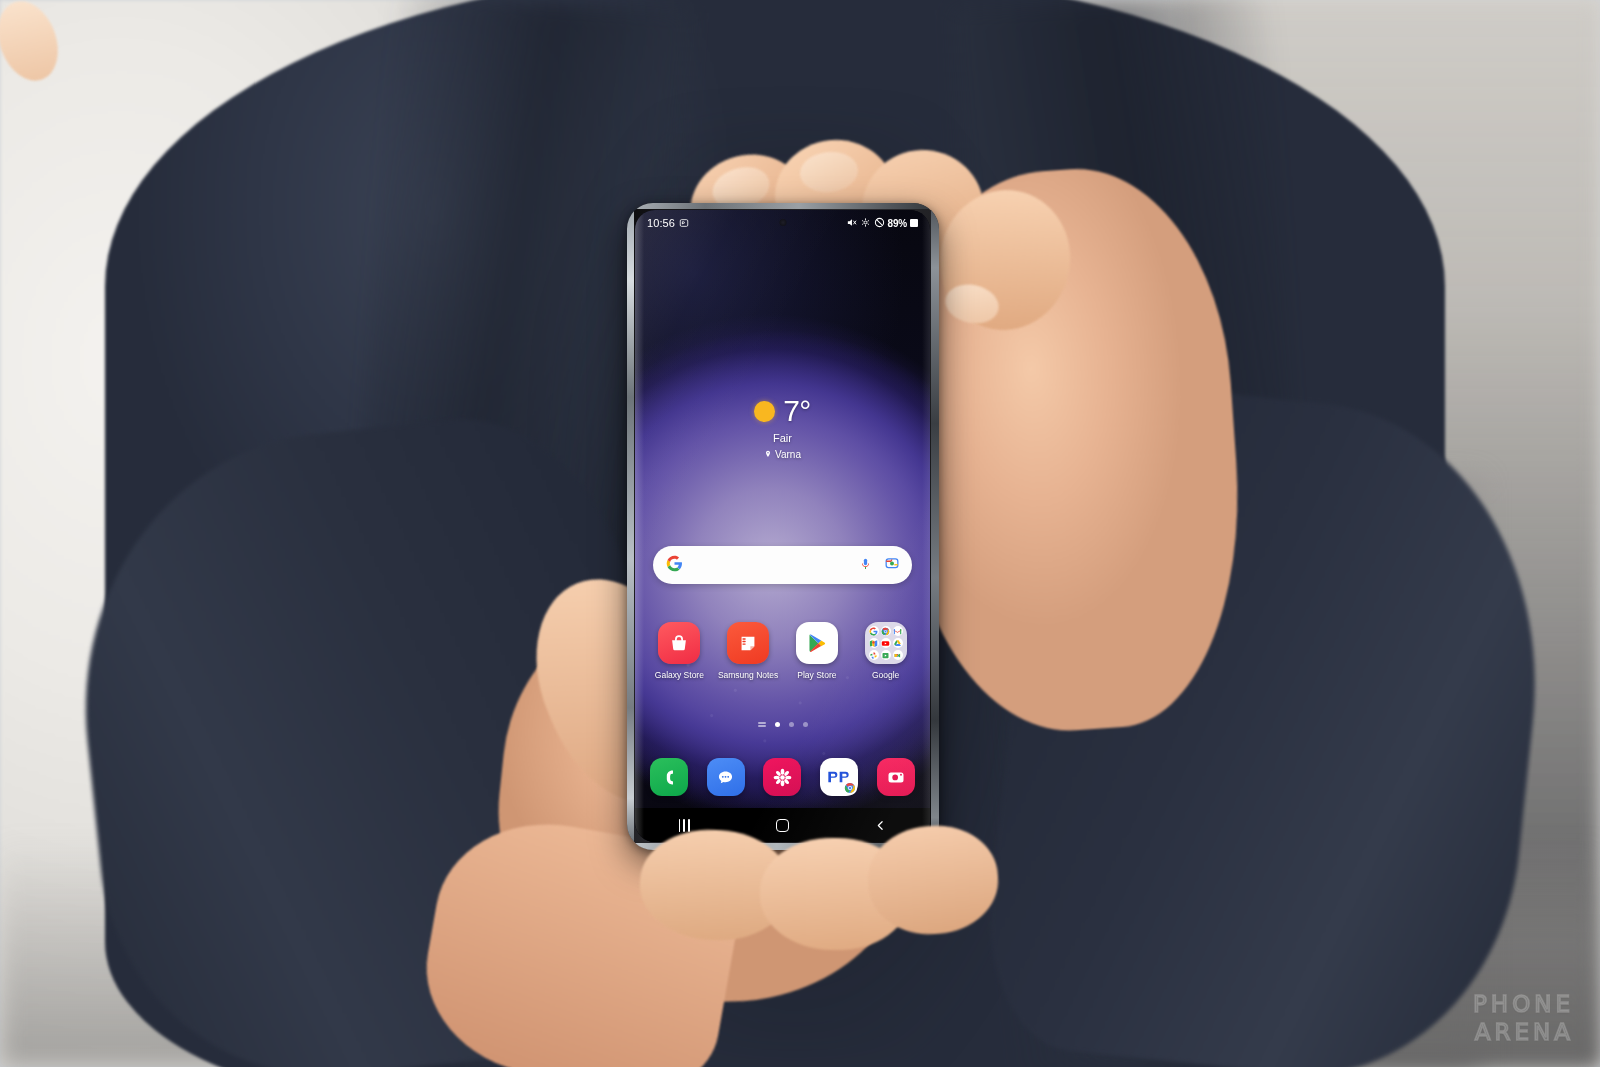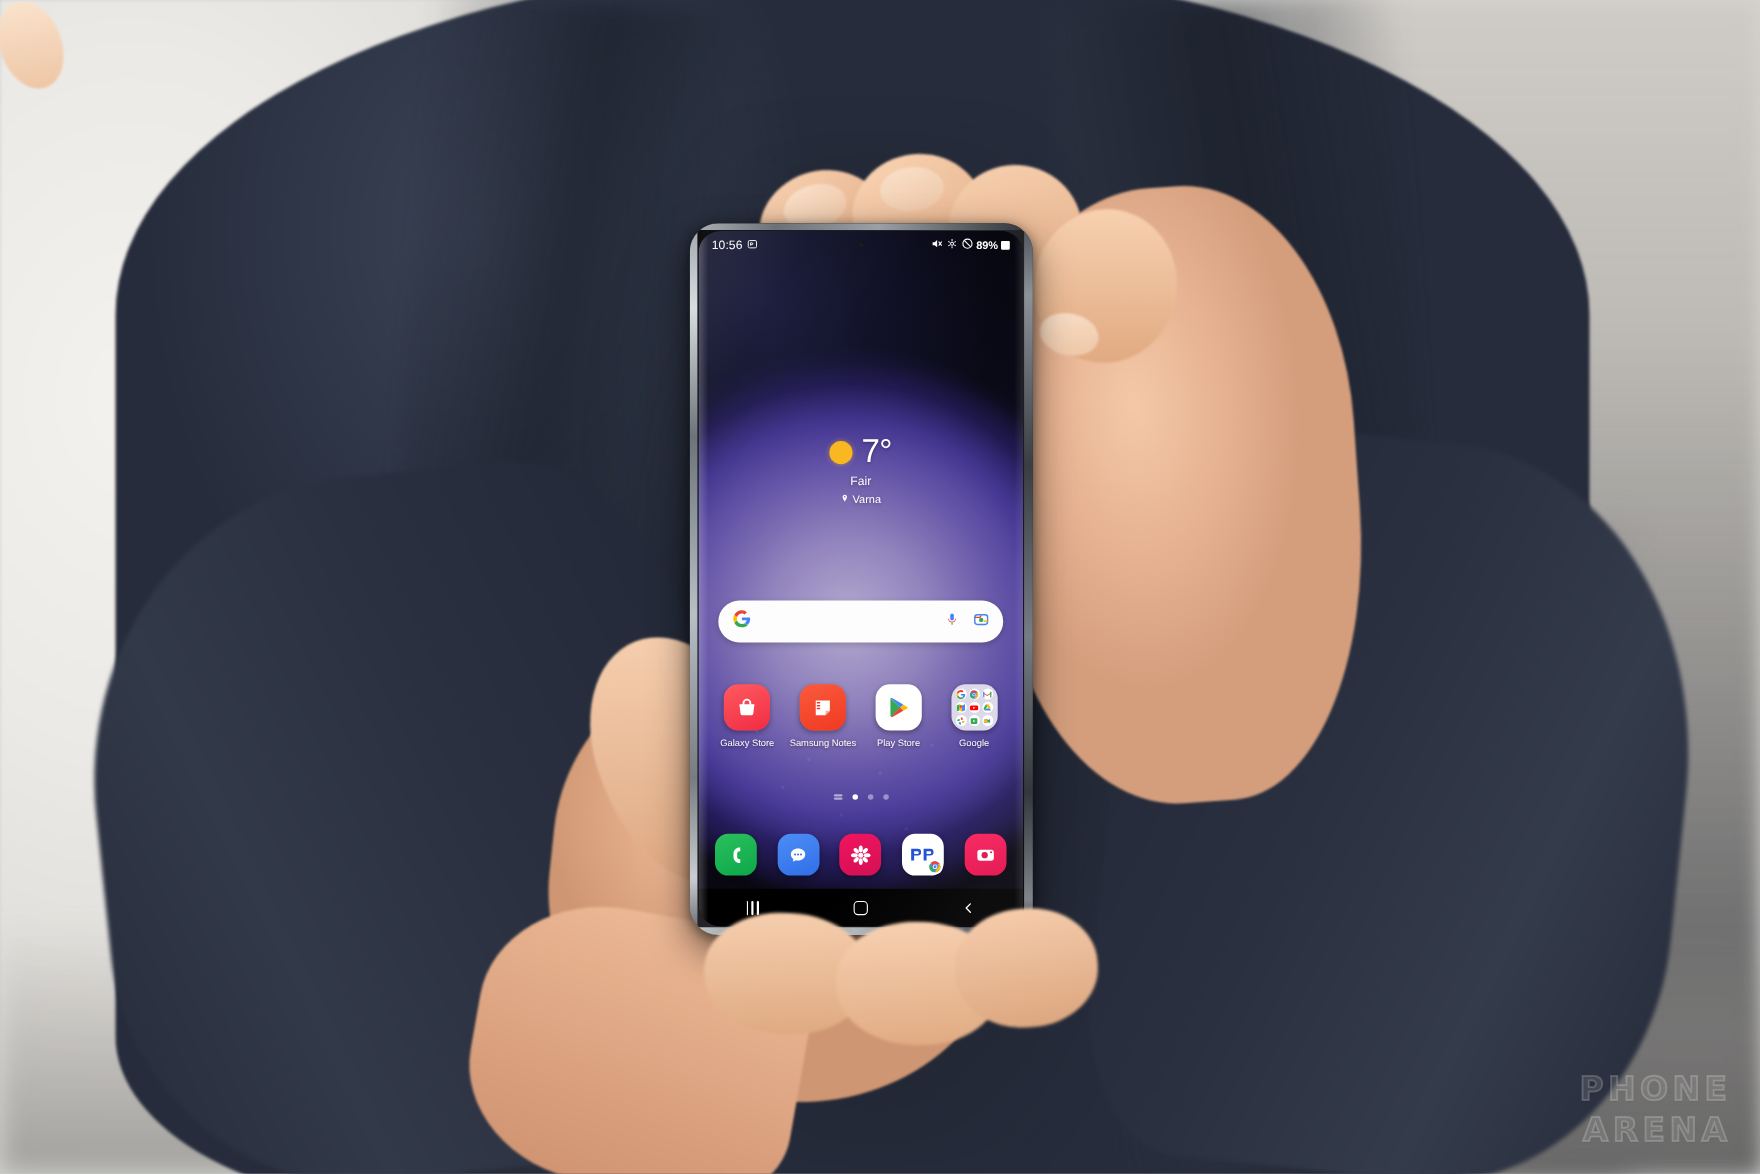--- a/index.html
+++ b/index.html
@@ -291,21 +291,21 @@
   }
 
   
   .watermark {
     position:absolute; right:26px; bottom:22px;
     display:flex; flex-direction:column; align-items:flex-end; gap:2px;
     opacity:.42;
   }
   .wm-line {
     font-family:"DejaVu Sans", sans-serif;
-    font-weight:700; font-size:30px; letter-spacing:4px;
+    font-weight:400; font-size:23px; letter-spacing:4px;
     color:rgba(255,255,255,.30);
     -webkit-text-stroke:1.6px rgba(255,255,255,.5);
     text-shadow:0 1px 2px rgba(0,0,0,.25);
   }
 </style>
 </head>
 <body>
 
 <div class="photo">
 

